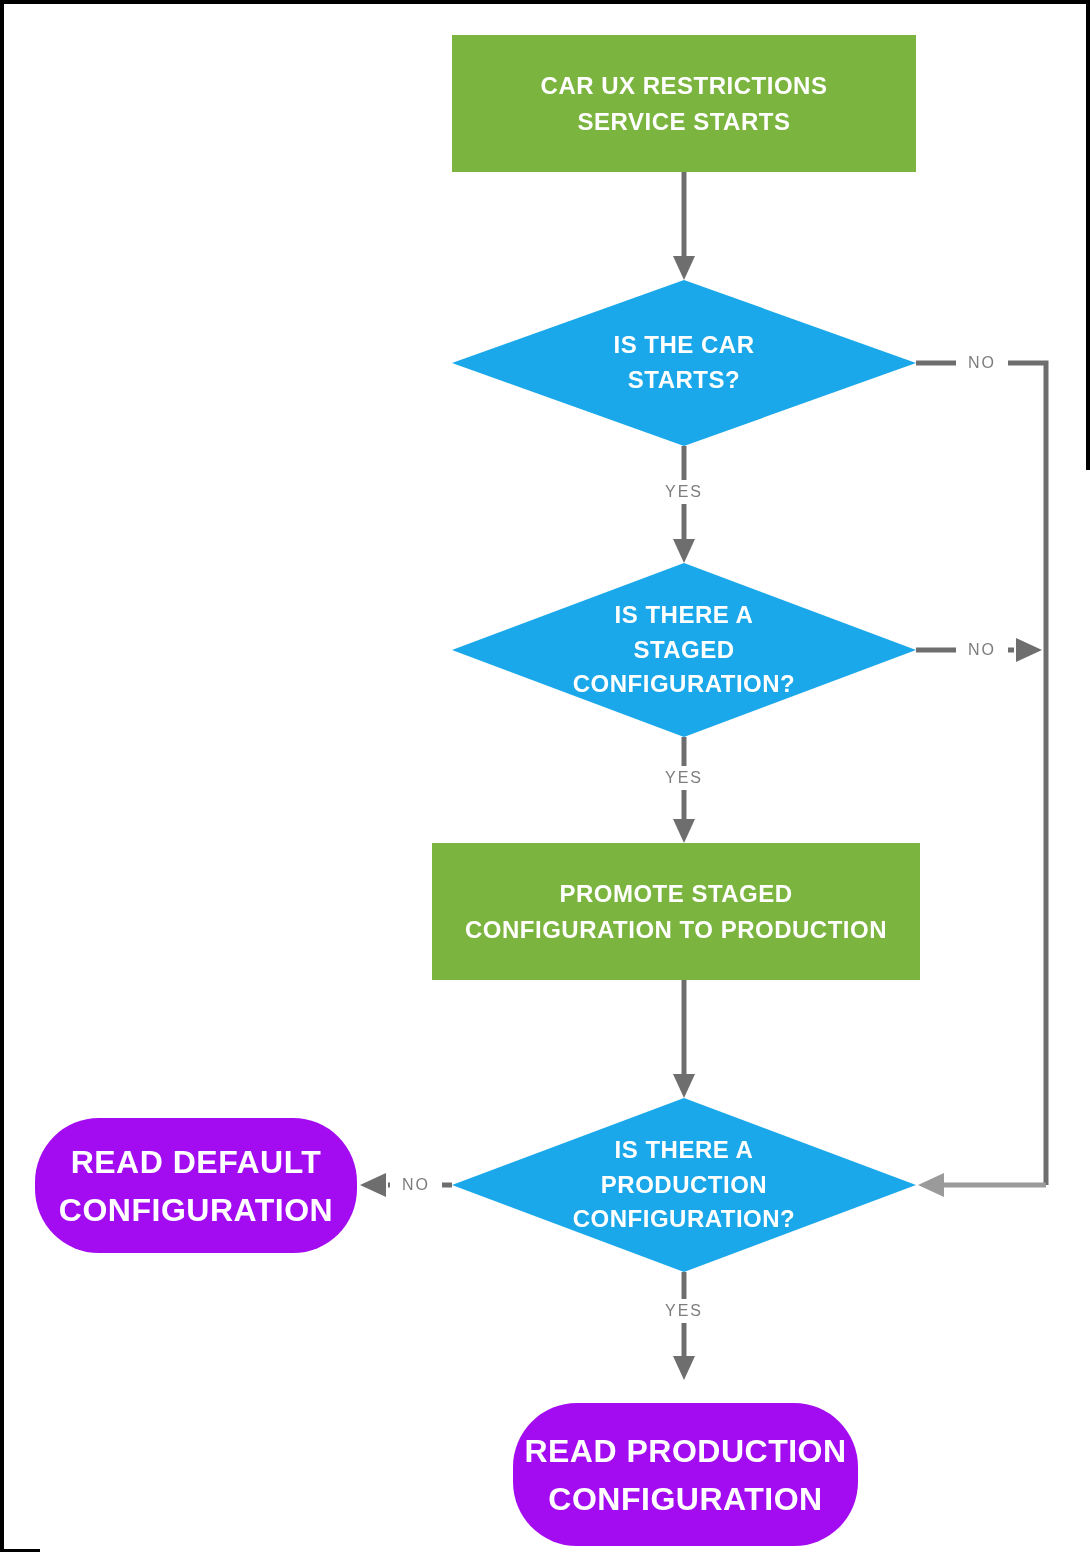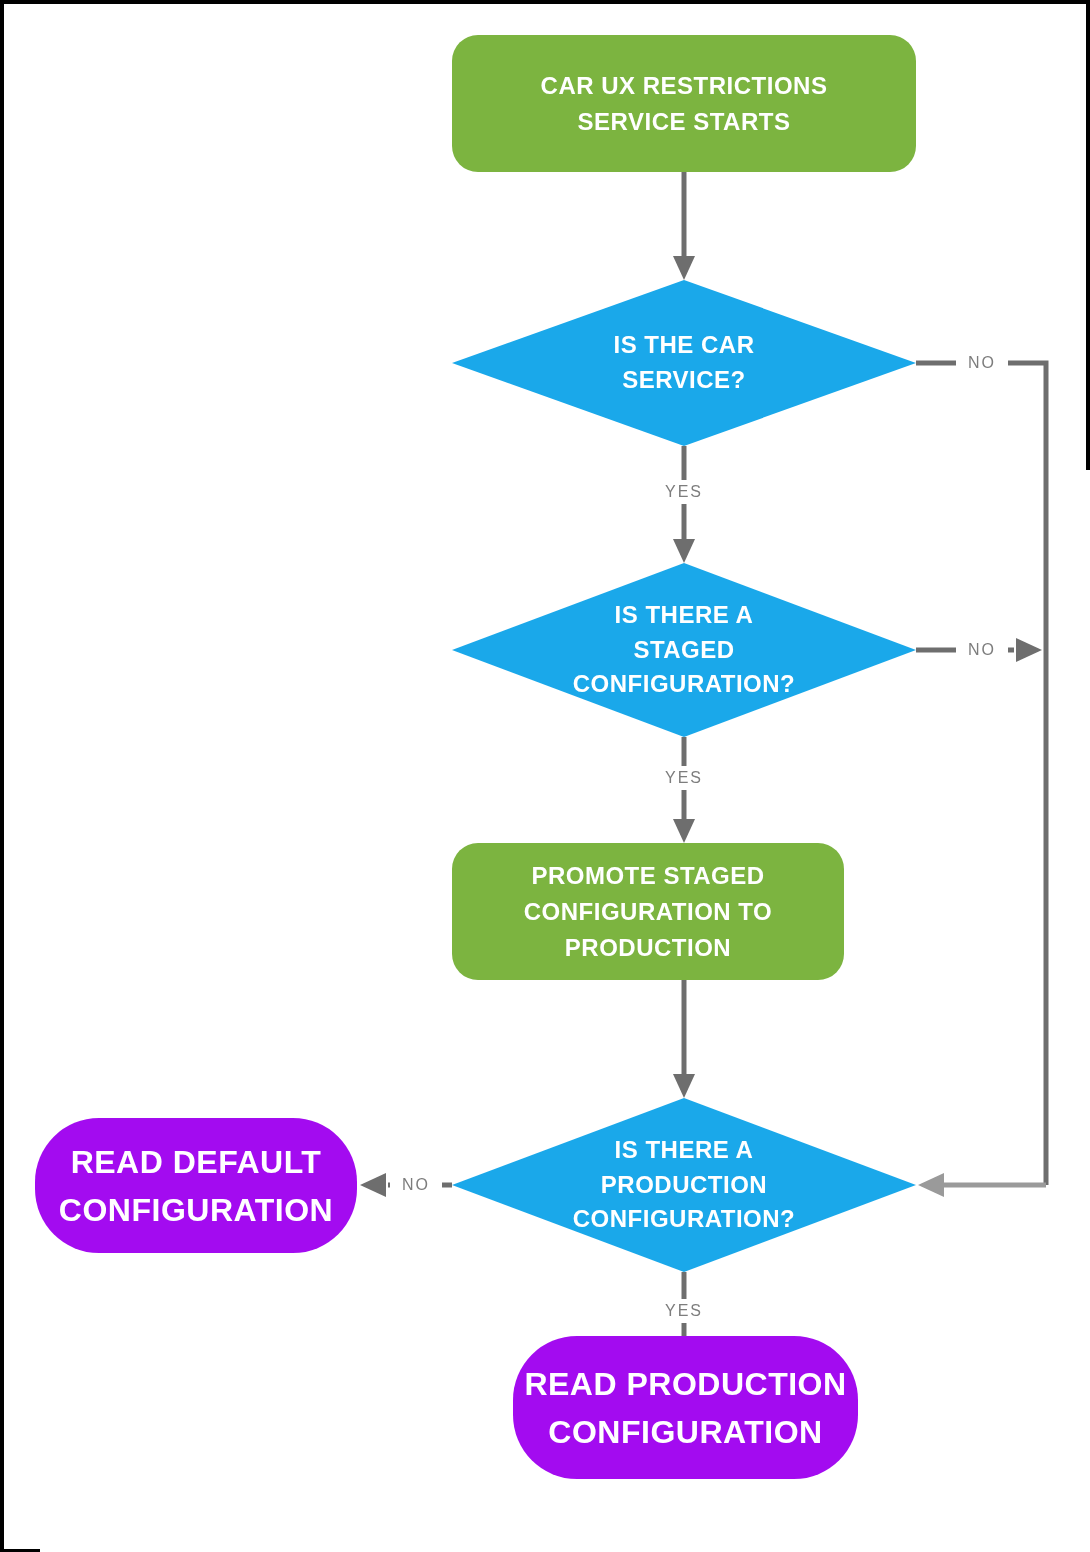--- a/index.html
+++ b/index.html
@@ -22,21 +22,20 @@
 
   .node {
     position: absolute;
     display: flex;
     align-items: center;
     justify-content: center;
     text-align: center;
     color: #ffffff;
     font-weight: 700;
     z-index: 2;
-    border-radius: 26px;
   }
   .node-label {
     white-space: pre-line;
     line-height: 1.5;
     letter-spacing: 0.5px;
   }
   .process  { background: #7CB440; font-size: 24px; }
   .decision {
     background: #1AA8EA;
     font-size: 24px;
@@ -90,46 +89,46 @@
     <polygon points="684,1380 673,1356 695,1356" fill="#6E6E6E"></polygon>
   </svg>
 
   <div class="node process" style="left:452px; top:35px; width:464px; height:137px;">
     <span class="node-label">CAR UX RESTRICTIONS
 SERVICE STARTS</span>
   </div>
 
   <div class="node decision" style="left:452px; top:280px; width:464px; height:166px;">
     <span class="node-label">IS THE CAR
-SERVICE?</span>
+STARTS?</span>
   </div>
 
   <div class="node decision" style="left:452px; top:563px; width:464px; height:174px;">
     <span class="node-label">IS THERE A
 STAGED
 CONFIGURATION?</span>
   </div>
 
-  <div class="node process" style="left:452px; top:843px; width:392px; height:137px;">
+  <div class="node process" style="left:432px; top:843px; width:488px; height:137px;">
     <span class="node-label">PROMOTE STAGED
 CONFIGURATION TO PRODUCTION</span>
   </div>
 
   <div class="node decision" style="left:452px; top:1098px; width:464px; height:174px;">
     <span class="node-label">IS THERE A
 PRODUCTION
 CONFIGURATION?</span>
   </div>
 
   <div class="node terminal" style="left:35px; top:1118px; width:322px; height:135px;">
     <span class="node-label">READ DEFAULT
 CONFIGURATION</span>
   </div>
 
-  <div class="node terminal" style="left:513px; top:1336px; width:345px; height:143px;justify-content:center;">
+  <div class="node terminal" style="left:513px; top:1403px; width:345px; height:143px;justify-content:center;">
     <span class="node-label">READ PRODUCTION
 CONFIGURATION</span>
   </div>
 
   <div class="edge-label" style="left:684px; top:492px;">YES</div>
   <div class="edge-label" style="left:982px; top:363px;">NO</div>
   <div class="edge-label" style="left:684px; top:778px;">YES</div>
   <div class="edge-label" style="left:982px; top:650px;">NO</div>
   <div class="edge-label" style="left:684px; top:1311px;">YES</div>
   <div class="edge-label" style="left:416px; top:1185px;">NO</div>

